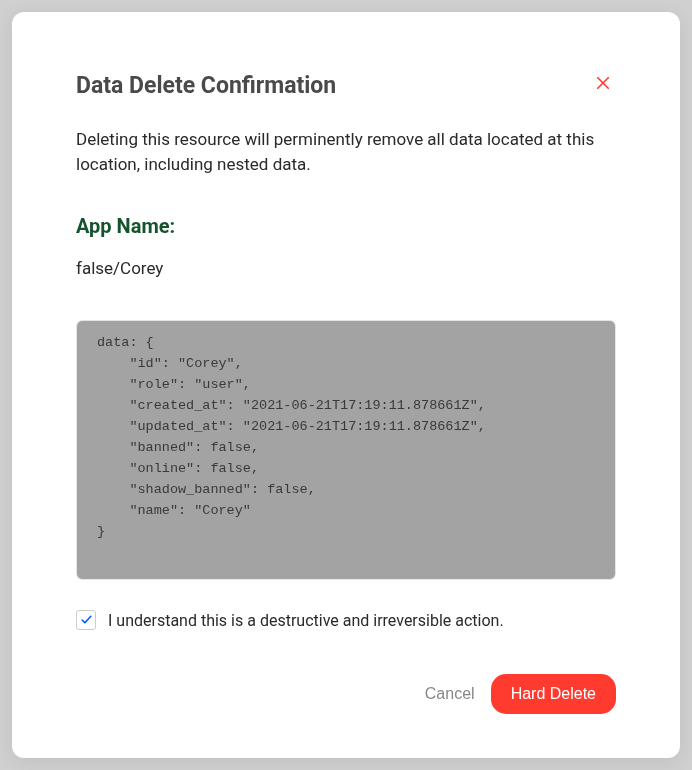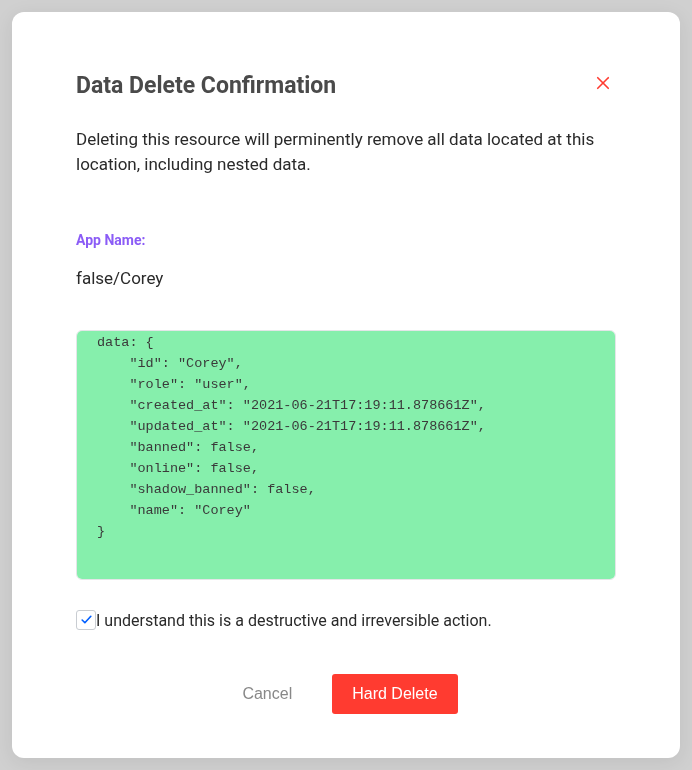--- a/index.html
+++ b/index.html
@@ -59,54 +59,53 @@
       margin-top: 2px;
     }
     .close-btn svg {
       width: 18px;
       height: 18px;
     }
     .description {
       font-size: 17px;
       color: #2a2a2a;
       line-height: 1.45;
-      margin-bottom: 10px;
+      margin-bottom: 38px;
     }
     .field-group {
       margin-bottom: 18px;
     }
     .field-label {
-      font-size: 14px;
+      font-size: 20px;
       font-weight: 700;
-      color: #8b5cf6;
+      color: #14532d;
       margin-bottom: 2px;
-      margin-top: 46px;
     }
     .field-value {
       font-size: 17px;
       color: #2a2a2a;
     }
     .code-block {
-      background: #86efac;
+      background: #a3a3a3;
       border: 1px solid #e4e6e8;
       border-radius: 6px;
-      padding: 2px 20px 40px 20px;
+      padding: 12px 20px 40px 20px;
       font-family: "SFMono-Regular", Consolas, "Liberation Mono", Menlo, monospace;
       font-size: 13.5px;
       color: #3a3a3a;
       line-height: 1.55;
       white-space: pre;
       margin-top: 24px;
       margin-bottom: 30px;
       overflow-x: auto;
     }
     .confirm-row {
       display: flex;
       align-items: center;
-      gap: 0;
+      gap: 12px;
       margin-bottom: 44px;
     }
     .checkbox {
       width: 20px;
       height: 20px;
       border: 1px solid #c9cdd2;
       border-radius: 3px;
       background: #fff;
       display: flex;
       align-items: center;
@@ -117,40 +116,40 @@
     .checkbox svg {
       width: 13px;
       height: 13px;
     }
     .confirm-text {
       font-size: 16px;
       color: #2a2a2a;
     }
     .actions {
       display: flex;
-      justify-content: center;
-      gap: 32px;
+      justify-content: flex-end;
+      gap: 8px;
       align-items: center;
     }
     .btn-cancel {
       background: none;
       border: none;
       font-size: 16px;
       color: #888;
       cursor: pointer;
       padding: 10px 8px;
     }
     .btn-delete {
       background: #ff3b30;
       color: #fff;
       border: none;
       font-size: 16px;
       font-weight: 500;
       padding: 11px 20px;
-      border-radius: 3px;
+      border-radius: 15px;
       cursor: pointer;
     }
   </style>
 </head>
 <body>
 
 <div class="modal-backdrop">
   <div class="modal">
 
     <div class="modal-header">

